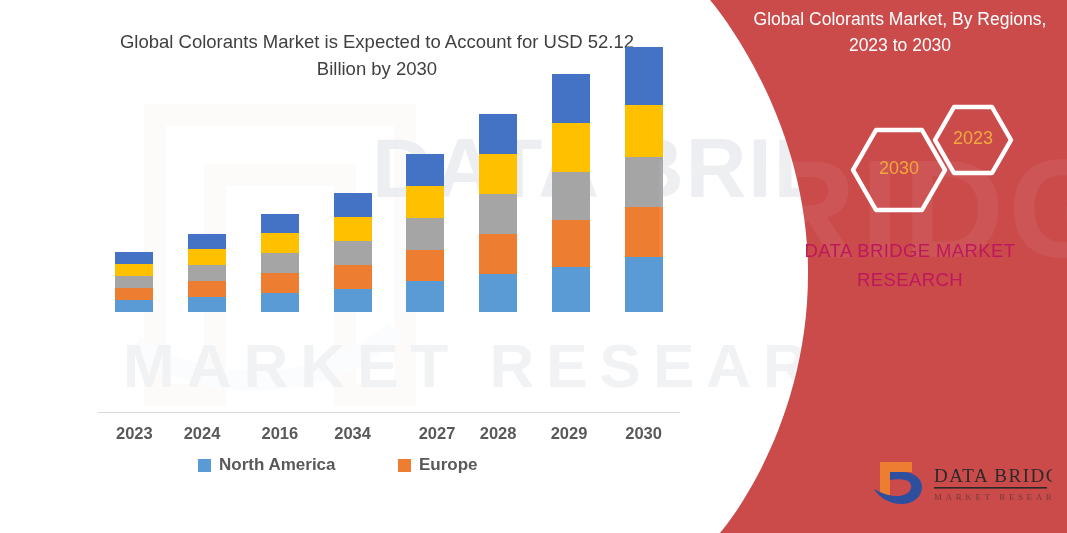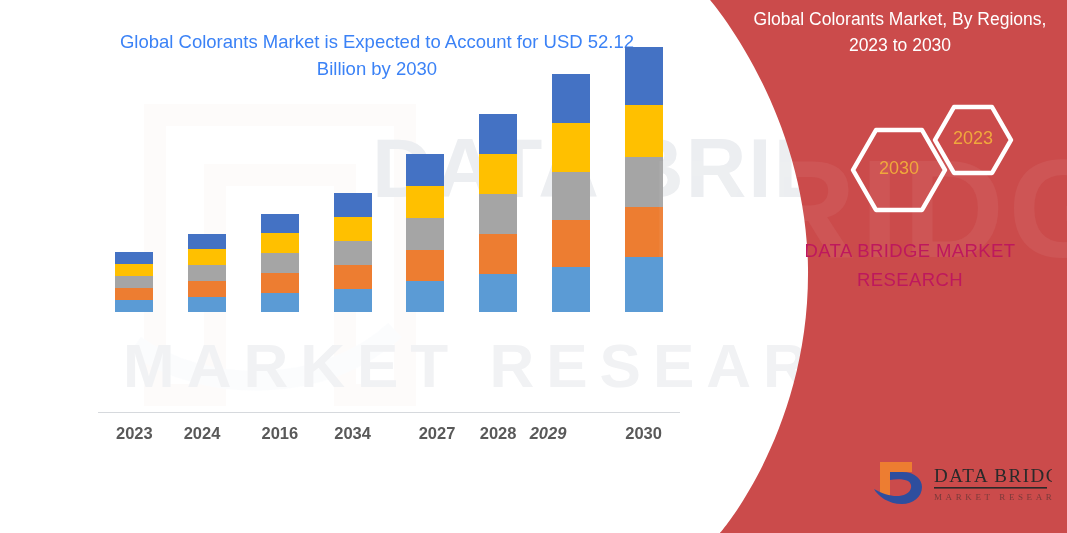--- a/index.html
+++ b/index.html
@@ -22,21 +22,21 @@
     position:absolute;pointer-events:none;
     color:#e9ebee;font-weight:700;letter-spacing:2px;
     white-space:nowrap;
   }
   .wm-1{left:372px;top:120px;font-size:84px;color:#eceef1;}
   .wm-2{left:123px;top:330px;font-size:62px;color:#f1f2f4;letter-spacing:12px;}
 
   
   .title{
     position:absolute;left:96px;top:28px;width:562px;
-    text-align:center;color:#3b82f6;
+    text-align:center;color:#404040;
     font-size:18.5px;line-height:1.48;font-weight:400;
   }
 
   
   .chart{position:absolute;left:0;top:0;width:700px;height:433px;}
   .baseline{
     position:absolute;left:98px;top:412px;width:582px;height:1px;
     background:#d6d9dd;
   }
   .bar{position:absolute;bottom:121px;width:38px;}
@@ -165,22 +165,32 @@
           <div class="seg" style="background: rgb(91, 155, 213); height: 55px;"></div>
         </div>
       </div>
     <div class="xticks" id="xticks">
         <div class="xtick" style="left: 6.375px;">2023</div>
         <div class="xtick" style="left: 74px;">2024</div>
         <div class="xtick" style="left: 151.875px;">2016</div>
         <div class="xtick" style="left: 224.625px;">2034</div>
         <div class="xtick" style="left: 297.375px; text-align: right;">2027</div>
         <div class="xtick" style="left: 370.125px;">2028</div>
-        <div class="xtick" style="left: 420px; font-style: italic;">2029</div>
+        <div class="xtick" style="left: 441px;">2029</div>
         <div class="xtick" style="left: 515.625px;">2030</div>
+      </div>
+    <div class="legend" id="legend">
+        <div class="lg" style="left: 100px;">
+          <span class="lg-sw" style="background: rgb(91, 155, 213);"></span>
+          <span class="lg-tx">North America</span>
+        </div>
+        <div class="lg" style="left: 300px;">
+          <span class="lg-sw" style="background: rgb(237, 125, 49);"></span>
+          <span class="lg-tx">Europe</span>
+        </div>
       </div>
   </div>
 
 
   <div class="panel">
     <svg width="387" height="533" viewBox="0 0 387 533" aria-hidden="true">
       <path id="panelShape" d="M30 0 L387 0 L387 533 L40 533 C 40 533, 130 430, 128 268 C 126 110, 30 0, 30 0 Z" fill="#CB4B4B"></path>
     </svg>
 
     <div class="panel-wm">BRIDGE</div>

